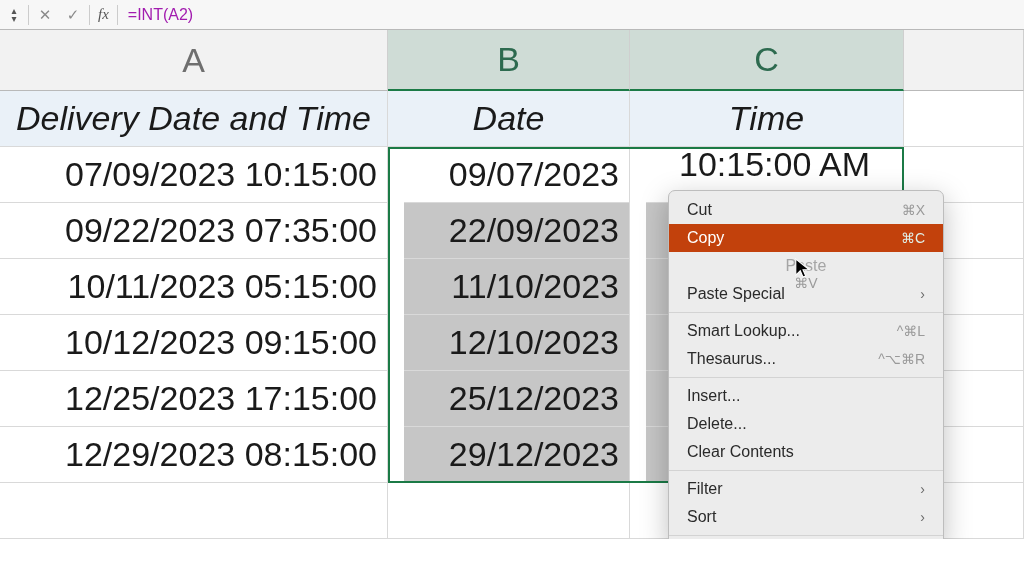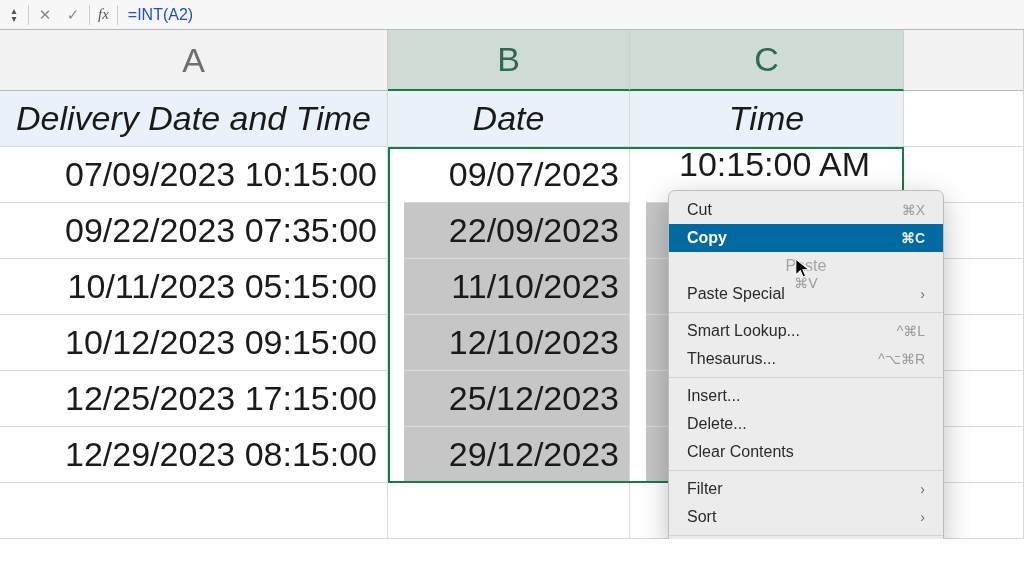--- a/index.html
+++ b/index.html
@@ -30,21 +30,21 @@
 }
 .fb-stepper .tri { font-size: 10px; cursor: pointer; }
 .fb-icon {
   width: 24px;
   text-align: center;
   color: #8a8a8a;
   font-size: 15px;
 }
 .fb-divider { width: 1px; height: 20px; background: #ccc; }
 .fb-fx { font-style: italic; font-family: Georgia, serif; color: #555; font-size: 15px; padding: 0 4px;}
-.fb-formula { flex: 1; font-size: 16px; color: #1d4ed8; padding-left: 6px; }
+.fb-formula { flex: 1; font-size: 16px; color: #a21caf; padding-left: 6px; }
 
 .sheet {
   position: relative;
 }
 .col-headers {
   display: grid;
   grid-template-columns: 388px 242px 274px 120px;
   height: 61px;
 }
 .ch {
@@ -110,23 +110,22 @@
   color: #2a2a2a;
 }
 .ctx-item {
   display: flex;
   justify-content: space-between;
   align-items: center;
   padding: 5px 18px;
   height: 28px;
 }
 .ctx-item.hover {
-  background: #0369a1;
+  background: #c2410c;
   color: #fff;
-  font-weight: bold;
 }
 .ctx-item.disabled { color: #a5a5a5; flex-direction: column; }
 .ctx-shortcut { color: #9a9a9a; font-size: 14px; }
 .ctx-item.hover .ctx-shortcut { color: #dfeee6; }
 .ctx-sep { height: 1px; background: #d3d3d3; margin: 4px 0; }
 .ctx-chevron { color: #6b6b6b; font-size: 14px; }
 
 
 .cursor {
   position: absolute;

